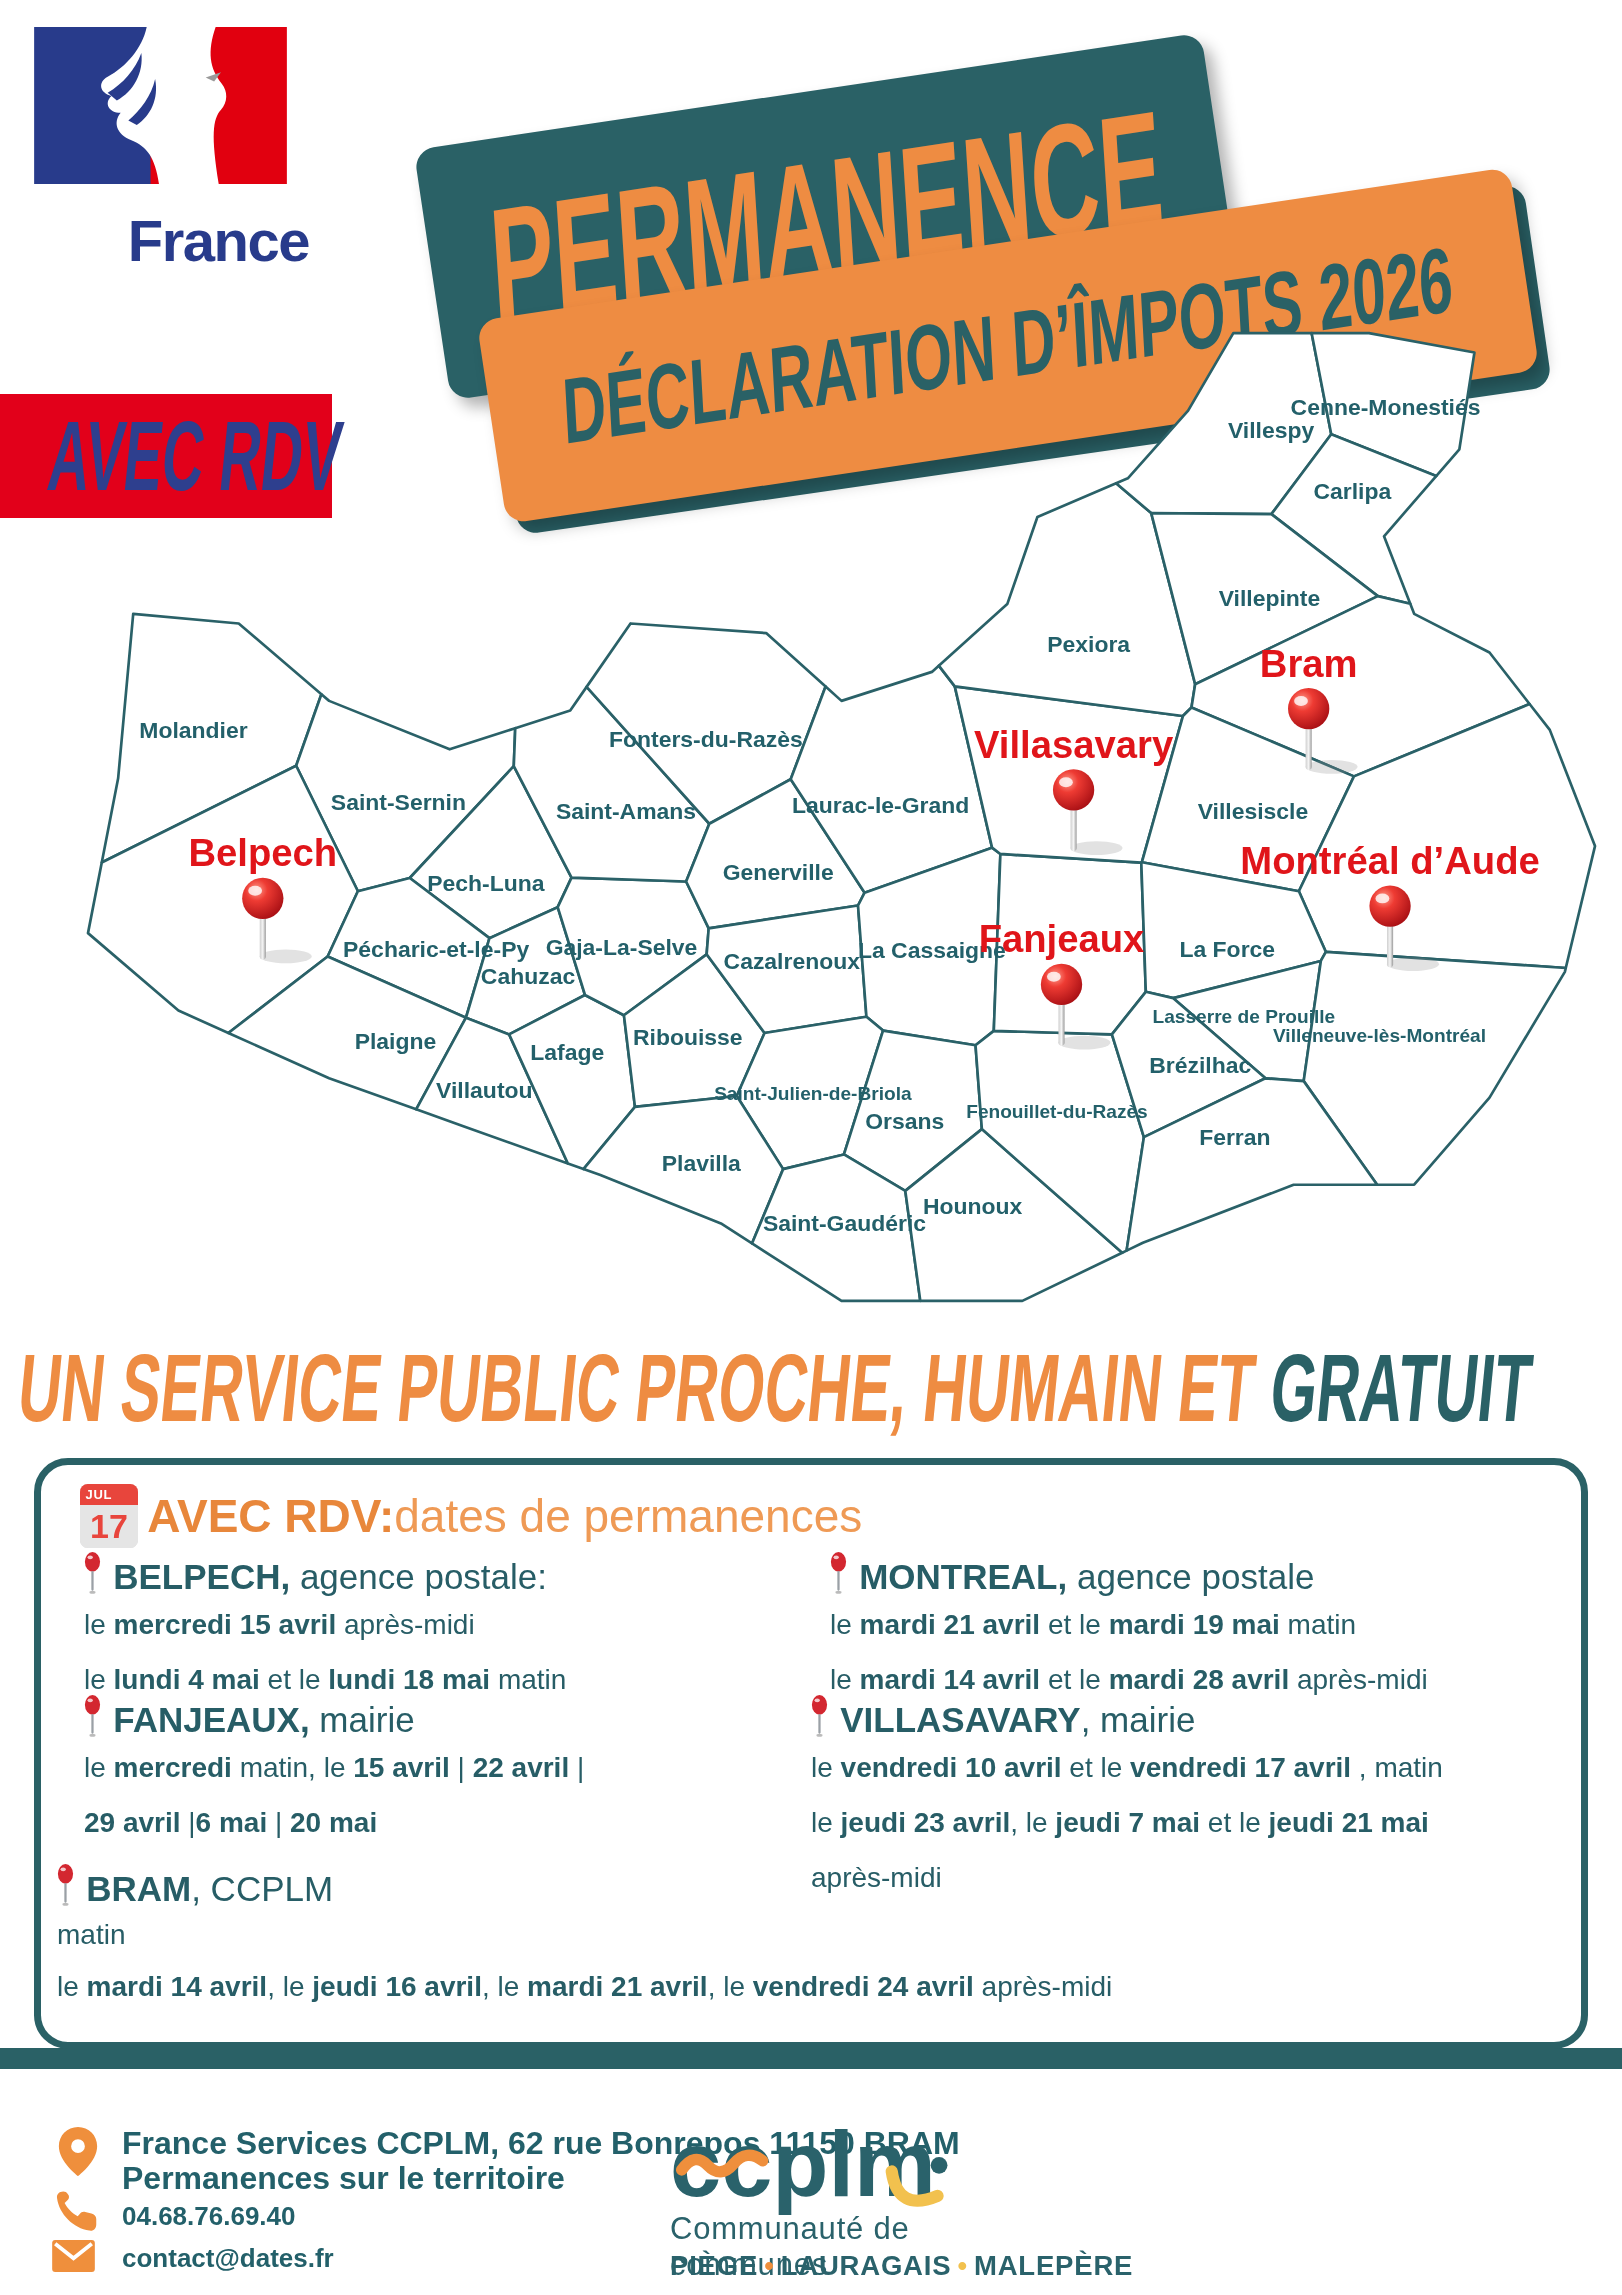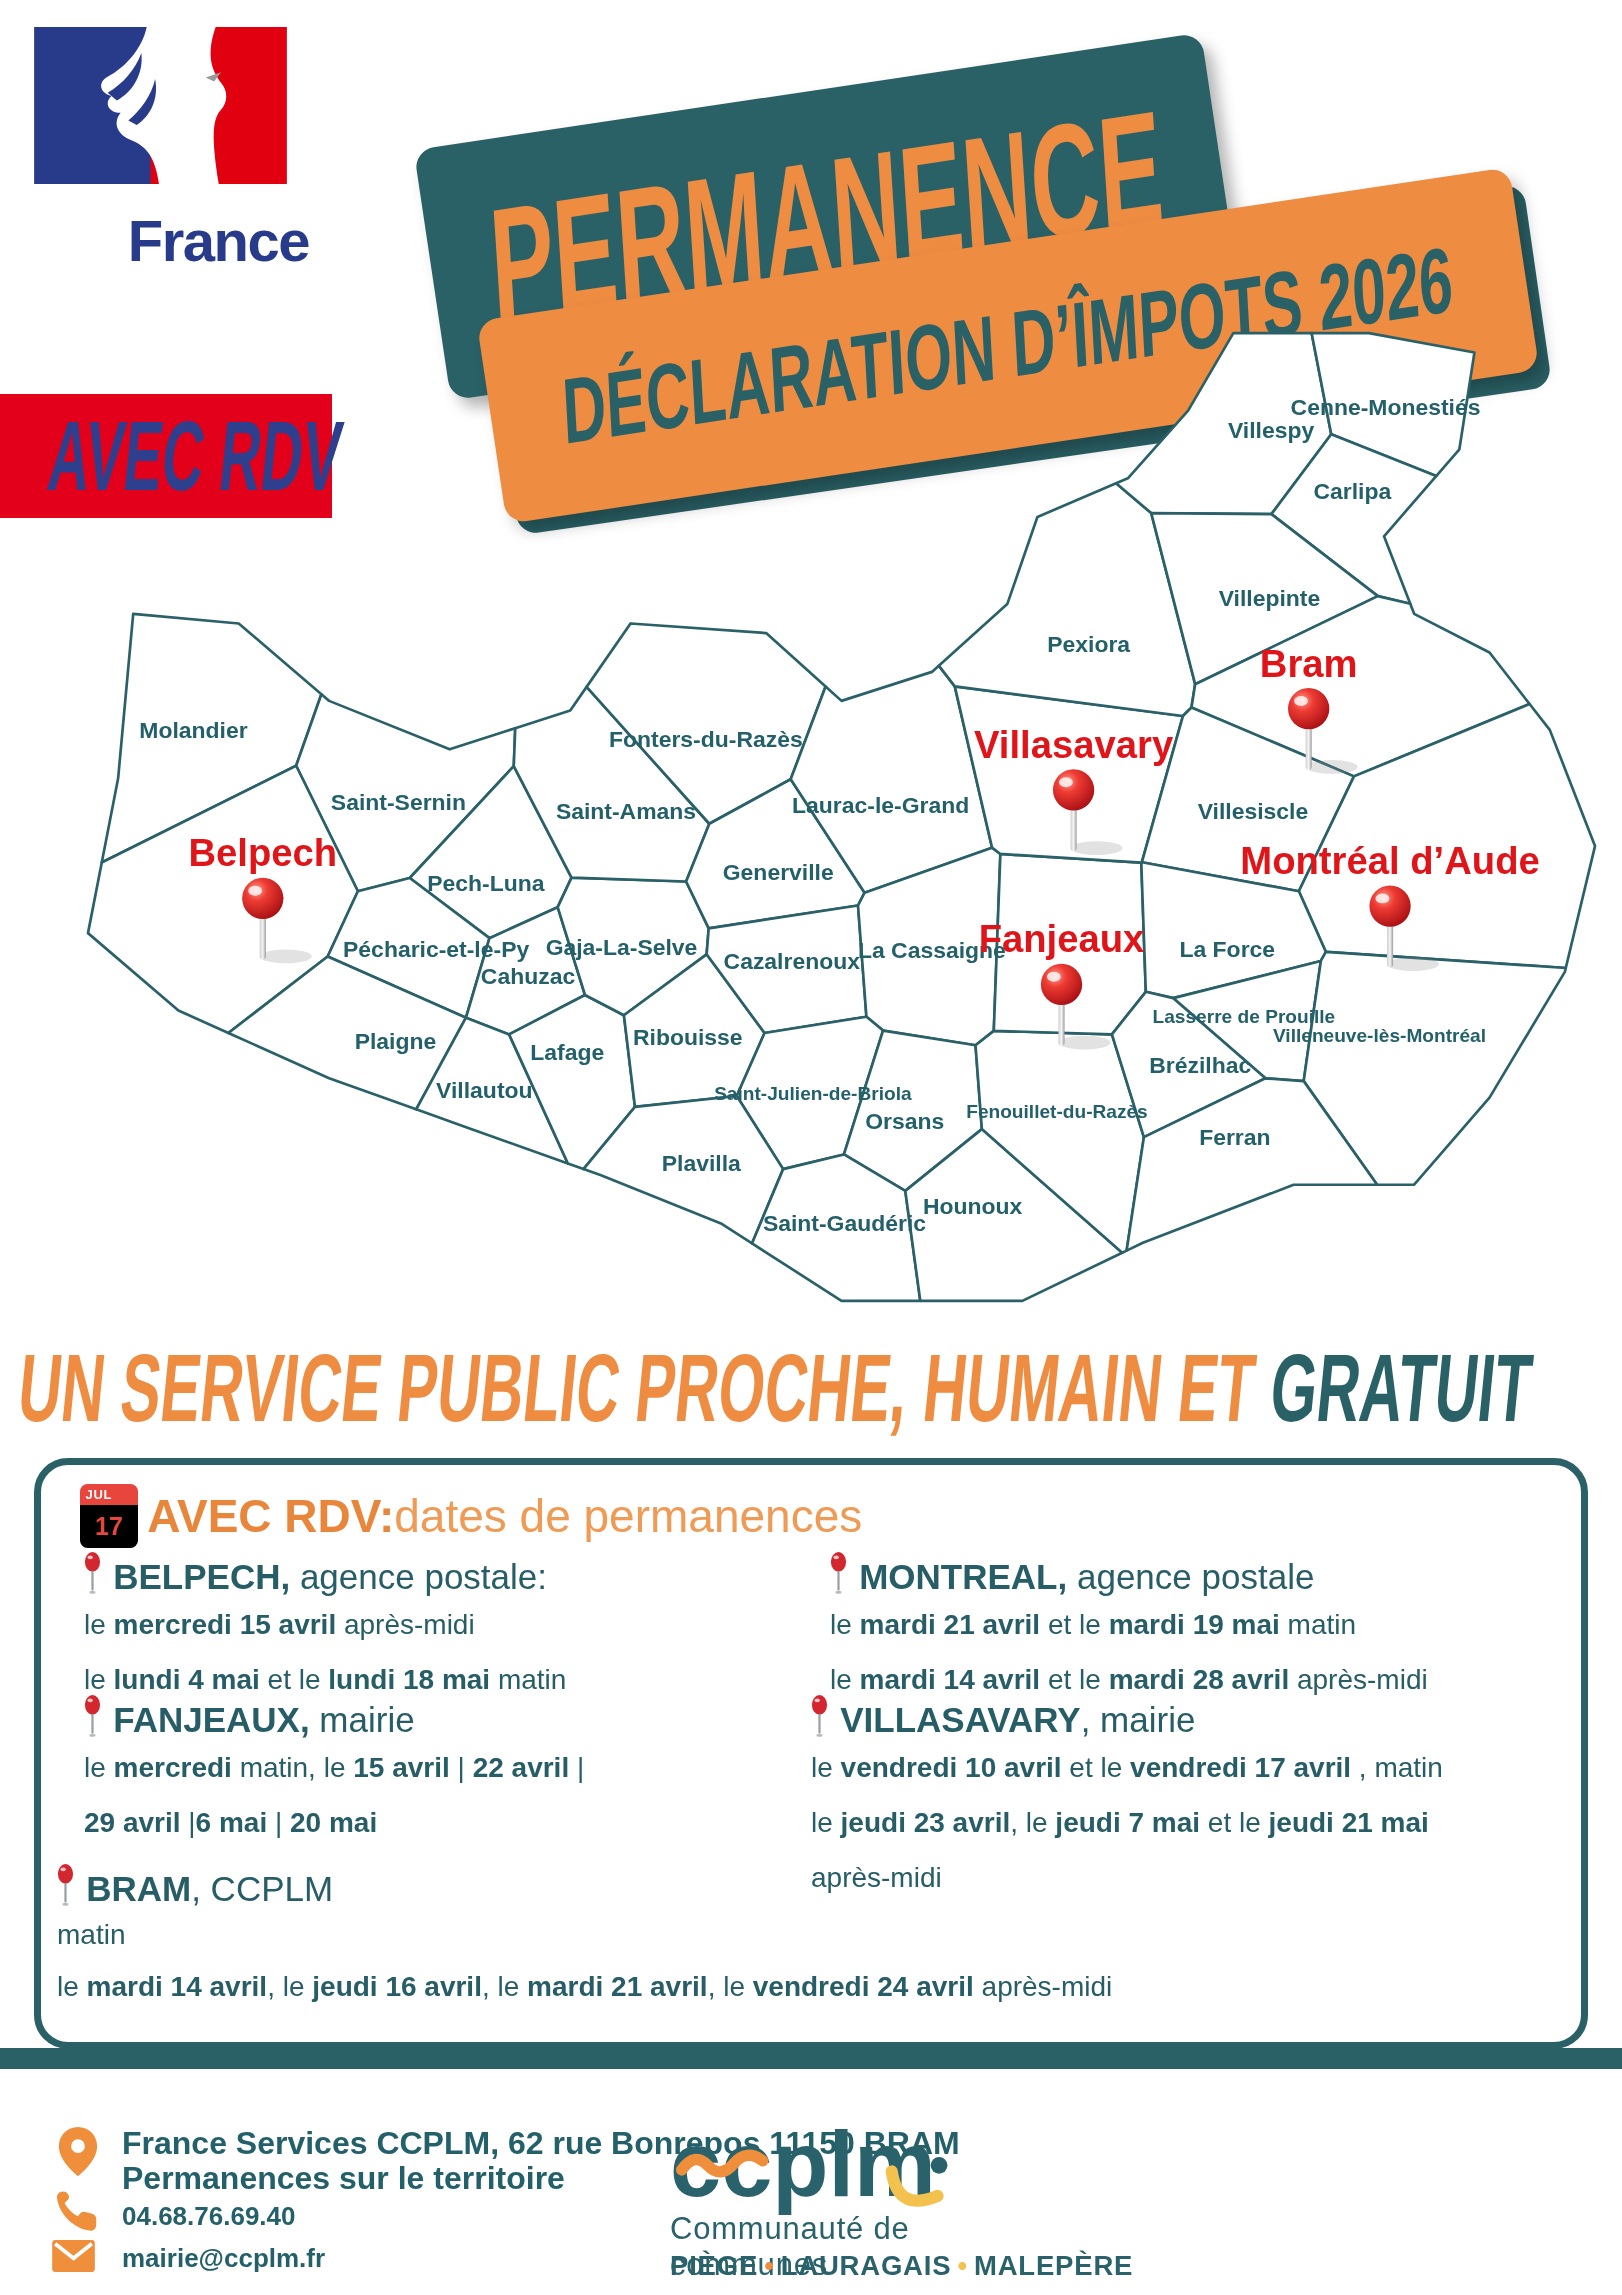--- a/index.html
+++ b/index.html
@@ -46,22 +46,22 @@
 
   
   .teal-strip{position:absolute;left:0;top:2048px;width:1623px;height:21.4px;background:#2a6166;}
   .panel{position:absolute;left:34px;top:1458px;width:1554px;height:591px;border:7.7px solid #2a6166;
         border-radius:34px;background:#fff;box-sizing:border-box;}
   .panel-head{position:absolute;left:80px;top:1484px;display:flex;align-items:center;}
   .cal{width:58px;height:64px;margin-right:9.2px;border-radius:7.7px;overflow:hidden;
         box-shadow:0 0 0 0.8px #ddd inset;}
   .cal-top{height:20.7px;background:#e8453c;color:#fff;font-size:13px;font-weight:bold;
         display:flex;align-items:center;padding-left:5.4px;letter-spacing:0.8px;}
-  .cal-body{height:44px;background:#000000;display:flex;align-items:center;justify-content:center;
-        font-size:25px;font-weight:bold;color:#e8453c;}
+  .cal-body{height:44px;background:#e5e5e5;display:flex;align-items:center;justify-content:center;
+        font-size:34px;font-weight:bold;color:#e8453c;}
   .h-b{font-size:46px;font-weight:bold;color:#e8873b;}
   .h-r{font-size:46px;color:#ef9a55;}
 
   .sec{position:absolute;color:#275d66;}
   .sec-title{font-size:35px;display:flex;align-items:flex-start;gap:9.2px;}
   .sec-title .b{font-weight:bold;}
   .sec-line{font-size:28px;line-height:55px;white-space:nowrap;}
   .sec-line .b{font-weight:bold;}
   .mini-pin{flex:0 0 auto;margin-top:-4.6px;}
 
@@ -327,21 +327,21 @@
 
   <svg class="f-ico" style="left:55px;top:2190px" width="44" height="44" viewBox="0 0 64 64">
     <path d="M12 2 C6 2 2 6 3 12 C6 35 27 56 50 59 C56 60 60 56 60 50 L60 42 C60 38 57 35 53 34 L44 32 C41 31 38 32 36 35 L33 38 C25 34 18 27 14 19 L17 16 C20 14 21 11 20 8 L18 5 C17 3 15 2 12 2 Z" fill="#ef8f3c"></path>
   </svg>
   <div class="f-text phone">04.68.76.69.40</div>
 
   <svg class="f-ico" style="left:52px;top:2240px" width="43" height="32" viewBox="0 0 56 42">
     <rect x="0" y="0" width="56" height="42" rx="4" fill="#ef8f3c"></rect>
     <polyline points="4,5 28,24 52,5" fill="none" stroke="#ffffff" stroke-width="5"></polyline>
   </svg>
-  <div class="f-text mail">mairie@ccplm.fr</div>
+  <div class="f-text mail">contact@dates.fr</div>
 
   <div class="ccplm">
     <div class="ccplm-word">ccplm</div>
     <svg class="ccplm-deco" width="306" height="168" viewBox="0 0 400 220">
       <path d="M15 68 Q32 44 49 62 T83 60 T121 56" stroke="#ef8f3c" stroke-width="15" fill="none" stroke-linecap="round"></path>
       <path d="M290 70 Q298 124 350 102" stroke="#f2c14e" stroke-width="16" fill="none" stroke-linecap="round"></path>
       <circle cx="352" cy="62" r="11" fill="#2a626b"></circle>
     </svg>
     <div class="ccplm-sub1">Communauté de communes</div>
     <div class="ccplm-sub2">

